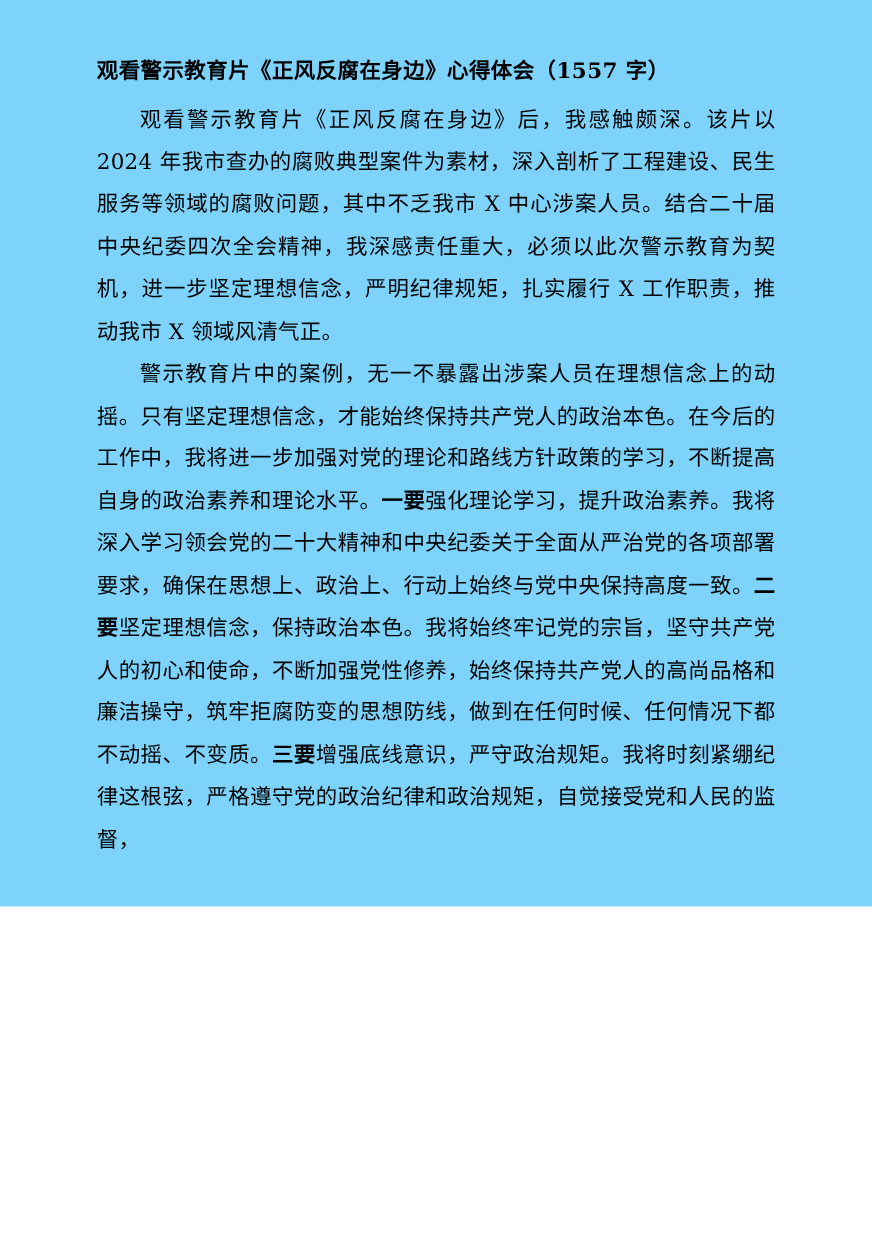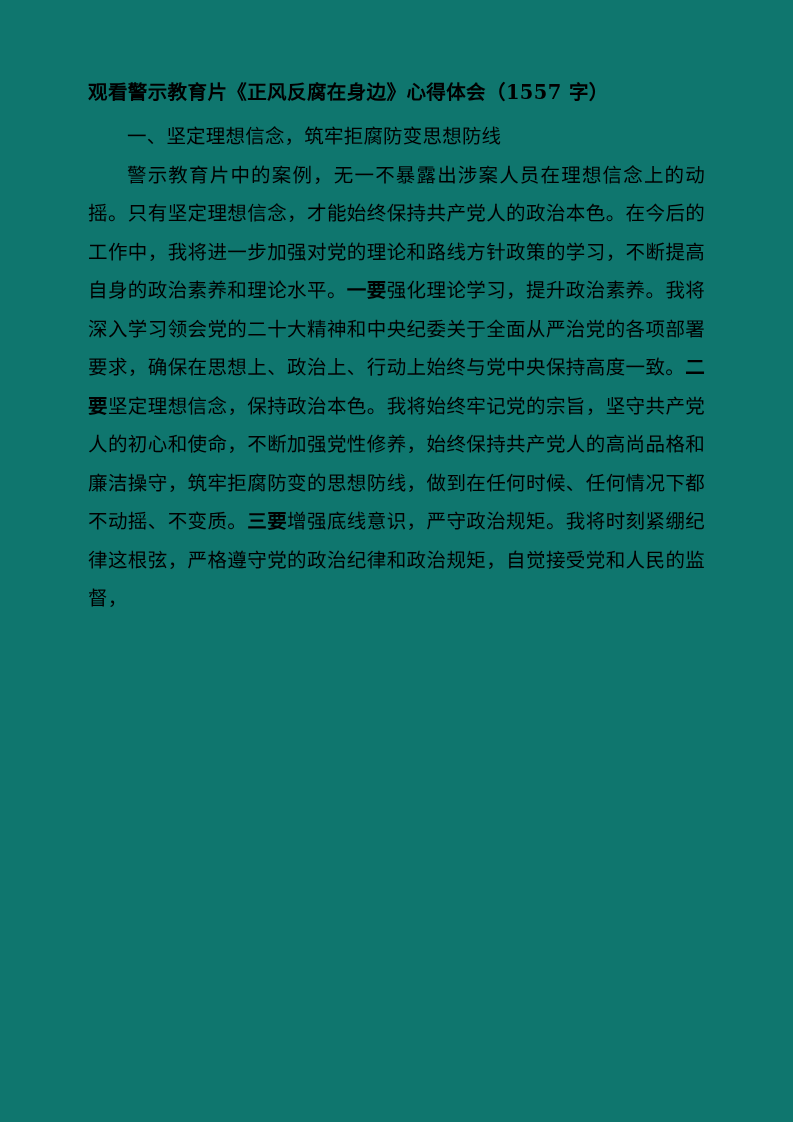--- a/index.html
+++ b/index.html
@@ -10,24 +10,24 @@
   body {
     width: 793px;
     height: 1122px;
     font-family: "DejaVu Serif", "Liberation Serif", serif;
     color: #000000;
     overflow: hidden;
   }
   .page {
     position: relative;
     width: 793px;
-    height: 1122px;
+    height: 824px;
     box-sizing: border-box;
-    padding: 76px 88px 70px 88px;
-    background: #0f766e;
+    padding: 48px 88px 70px 88px;
+    background: #7dd3fc;
   }
   .doc-title {
     font-size: 19.5px;
     line-height: 34px;
     letter-spacing: 0.4px;
     margin: 0 0 6px 0;
     white-space: nowrap;
   }
   .para {
     font-size: 19.5px;
@@ -55,16 +55,16 @@
     height: 2px;
   }
 </style>
 </head>
 <body>
 
 <div class="page">
   <h1 class="doc-title">观看警示教育片《正风反腐在身边》心得体会（1557 字）</h1>
   <div class="spacer-sm"></div>
   <div id="body-content">
-      <p class="heading"><span>一、坚定理想信念，筑牢拒腐防变思想防线</span></p>
+      <p class="para indent"><span>观看警示教育片《正风反腐在身边》后，我感触颇深。该片以 2024 年我市查办的腐败典型案件为素材，深入剖析了工程建设、民生服务等领域的腐败问题，其中不乏我市 X 中心涉案人员。结合二十届中央纪委四次全会精神，我深感责任重大，必须以此次警示教育为契机，进一步坚定理想信念，严明纪律规矩，扎实履行 X 工作职责，推动我市 X 领域风清气正。</span></p>
       <p class="para indent"><span>警示教育片中的案例，无一不暴露出涉案人员在理想信念上的动摇。只有坚定理想信念，才能始终保持共产党人的政治本色。在今后的工作中，我将进一步加强对党的理论和路线方针政策的学习，不断提高自身的政治素养和理论水平。</span><span class="bold">一要</span><span>强化理论学习，提升政治素养。我将深入学习领会党的二十大精神和中央纪委关于全面从严治党的各项部署要求，确保在思想上、政治上、行动上始终与党中央保持高度一致。</span><span class="bold">二要</span><span>坚定理想信念，保持政治本色。我将始终牢记党的宗旨，坚守共产党人的初心和使命，不断加强党性修养，始终保持共产党人的高尚品格和廉洁操守，筑牢拒腐防变的思想防线，做到在任何时候、任何情况下都不动摇、不变质。</span><span class="bold">三要</span><span>增强底线意识，严守政治规矩。我将时刻紧绷纪律这根弦，严格遵守党的政治纪律和政治规矩，自觉接受党和人民的监督，</span></p>
     </div>
 </div>
 
 </body></html>

